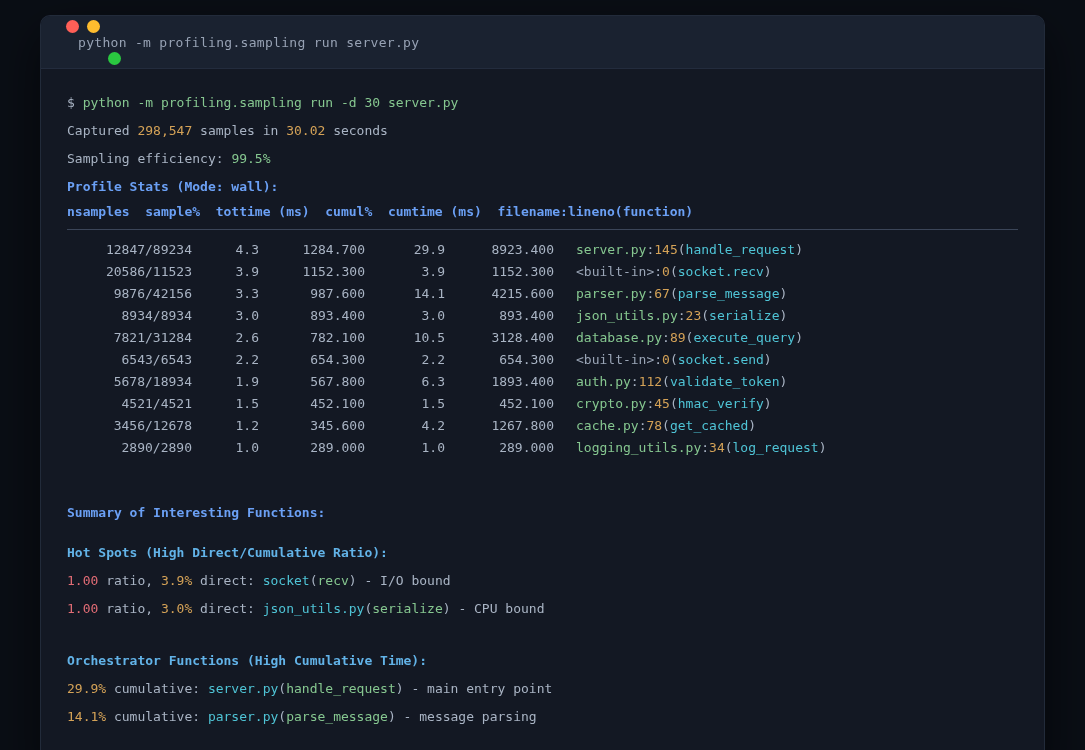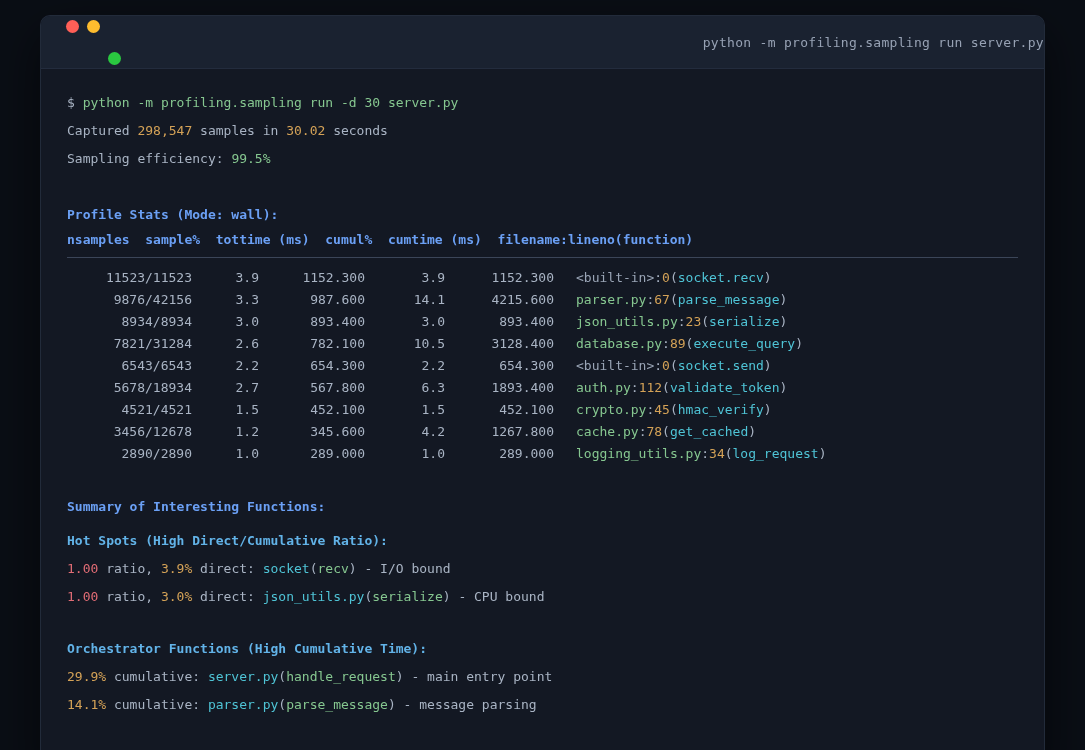--- a/index.html
+++ b/index.html
@@ -14,37 +14,37 @@
     height:53px; background:var(--bgTitlebar,#1a2230);
     border-bottom:1px solid var(--borderTitlebar,#232c3d);
     display:flex; align-items:center; position:relative;
   }
   .lights { display:flex; gap:8px; margin-left:25px; z-index:2; }
   .light { width:13px; height:13px; border-radius:50%; display:inline-block; }
   .light.red { background:var(--trafficRed,#ff5f57); }
   .light.yellow { background:var(--trafficYellow,#febc2e); }
   .light.green { background:var(--trafficGreen,#2ac840); }
   .title {
-    position:absolute; left:0; right:0; text-align:right;
+    position:absolute; left:0; right:0; text-align:left;
     color:var(--titleText,#97a2b4); font-size:13px; letter-spacing:.3px;padding-left:37px;
   }
   .terminal { padding:20px 26px 0 26px; color:var(--text,#a9b4c4); font-size:13px; }
   .line  { line-height:28px; white-space:pre; }
   .trow  { line-height:22px; white-space:pre; }
   .heading    { color:var(--blue,#6ba0f5); font-weight:bold; }
   .subheading { color:var(--lightBlue,#62b3e8); font-weight:bold; }
   .green  { color:var(--green,#86c790);margin-top:32px; }
   .yellow { color:var(--yellow,#d4a257); }
   .cyan   { color:var(--cyan,#4fc4d6); }
   .red    { color:var(--red,#e06c75); }
   .muted  { color:var(--muted,#9aa5b6);margin-top:28px; }
-  .mt14 { margin-top:28px; }
-  .mt24 { margin-top:28px; }
+  .mt14 { margin-top:0; }
+  .mt24 { margin-top:40px; }
   .mt12 { margin-top:24px; }
-  .mt6  { margin-top:6px; }
+  .mt6  { margin-top:12px; }
   .divider { border-top:1px solid var(--dividerColor,#3b4558); margin:6px 0 9px 0; }
   .c { display:inline-block; text-align:right; }
   .c.n  { width:125px; }
   .c.p1 { width:67px; }
   .c.p2 { width:106px; }
   .c.p3 { width:80px; }
   .c.p4 { width:109px; }
   .loc { margin-left:22px; }
 </style>
 </head>
@@ -68,32 +68,33 @@
 
 
     <div class="line"><span>Sampling efficiency: </span><span class="green">99.5%</span></div>
 
     <div class="line mt14 heading">Profile Stats (Mode: wall):</div>
 
     <div class="trow heading">nsamples  sample%  tottime (ms)  cumul%  cumtime (ms)  filename:lineno(function)</div>
 
     <div class="divider"></div>
 
+    <div class="trow"><span class="c n">12847/89234</span><span class="c p1">4.3</span><span class="c p2">1284.700</span><span class="c p3">29.9</span><span class="c p4">8923.400</span><span class="loc"><span class="green">server.py</span><span>:</span><span class="yellow">145</span><span>(</span><span class="cyan">handle_request</span><span>)</span></span></div>
 
-    <div class="trow"><span class="c n">11523/11523</span><span class="c p1">3.9</span><span class="c p2">1152.300</span><span class="c p3">3.9</span><span class="c p4">1152.300</span><span class="loc"><span class="muted">&lt;built-in&gt;</span><span>:</span><span class="yellow">0</span><span>(</span><span class="cyan">socket.recv</span><span>)</span></span></div>
+    <div class="trow"><span class="c n">20586/11523</span><span class="c p1">3.9</span><span class="c p2">1152.300</span><span class="c p3">3.9</span><span class="c p4">1152.300</span><span class="loc"><span class="muted">&lt;built-in&gt;</span><span>:</span><span class="yellow">0</span><span>(</span><span class="cyan">socket.recv</span><span>)</span></span></div>
 
     <div class="trow"><span class="c n">9876/42156</span><span class="c p1">3.3</span><span class="c p2">987.600</span><span class="c p3">14.1</span><span class="c p4">4215.600</span><span class="loc"><span class="green">parser.py</span><span>:</span><span class="yellow">67</span><span>(</span><span class="cyan">parse_message</span><span>)</span></span></div>
 
     <div class="trow"><span class="c n">8934/8934</span><span class="c p1">3.0</span><span class="c p2">893.400</span><span class="c p3">3.0</span><span class="c p4">893.400</span><span class="loc"><span class="green">json_utils.py</span><span>:</span><span class="yellow">23</span><span>(</span><span class="cyan">serialize</span><span>)</span></span></div>
 
     <div class="trow"><span class="c n">7821/31284</span><span class="c p1">2.6</span><span class="c p2">782.100</span><span class="c p3">10.5</span><span class="c p4">3128.400</span><span class="loc"><span class="green">database.py</span><span>:</span><span class="yellow">89</span><span>(</span><span class="cyan">execute_query</span><span>)</span></span></div>
 
     <div class="trow"><span class="c n">6543/6543</span><span class="c p1">2.2</span><span class="c p2">654.300</span><span class="c p3">2.2</span><span class="c p4">654.300</span><span class="loc"><span class="muted">&lt;built-in&gt;</span><span>:</span><span class="yellow">0</span><span>(</span><span class="cyan">socket.send</span><span>)</span></span></div>
 
-    <div class="trow"><span class="c n">5678/18934</span><span class="c p1">2.7</span><span class="c p2">567.800</span><span class="c p3">6.3</span><span class="c p4">1893.400</span><span class="loc"><span class="green">auth.py</span><span>:</span><span class="yellow">112</span><span>(</span><span class="cyan">validate_token</span><span>)</span></span></div>
+    <div class="trow"><span class="c n">5678/18934</span><span class="c p1">1.9</span><span class="c p2">567.800</span><span class="c p3">6.3</span><span class="c p4">1893.400</span><span class="loc"><span class="green">auth.py</span><span>:</span><span class="yellow">112</span><span>(</span><span class="cyan">validate_token</span><span>)</span></span></div>
 
     <div class="trow"><span class="c n">4521/4521</span><span class="c p1">1.5</span><span class="c p2">452.100</span><span class="c p3">1.5</span><span class="c p4">452.100</span><span class="loc"><span class="green">crypto.py</span><span>:</span><span class="yellow">45</span><span>(</span><span class="cyan">hmac_verify</span><span>)</span></span></div>
 
     <div class="trow"><span class="c n">3456/12678</span><span class="c p1">1.2</span><span class="c p2">345.600</span><span class="c p3">4.2</span><span class="c p4">1267.800</span><span class="loc"><span class="green">cache.py</span><span>:</span><span class="yellow">78</span><span>(</span><span class="cyan">get_cached</span><span>)</span></span></div>
 
     <div class="trow"><span class="c n">2890/2890</span><span class="c p1">1.0</span><span class="c p2">289.000</span><span class="c p3">1.0</span><span class="c p4">289.000</span><span class="loc"><span class="green">logging_utils.py</span><span>:</span><span class="yellow">34</span><span>(</span><span class="cyan">log_request</span><span>)</span></span></div>
 
     <div class="line mt24 heading">Summary of Interesting Functions:</div>
 
     <div class="line mt6 subheading">Hot Spots (High Direct/Cumulative Ratio):</div>

